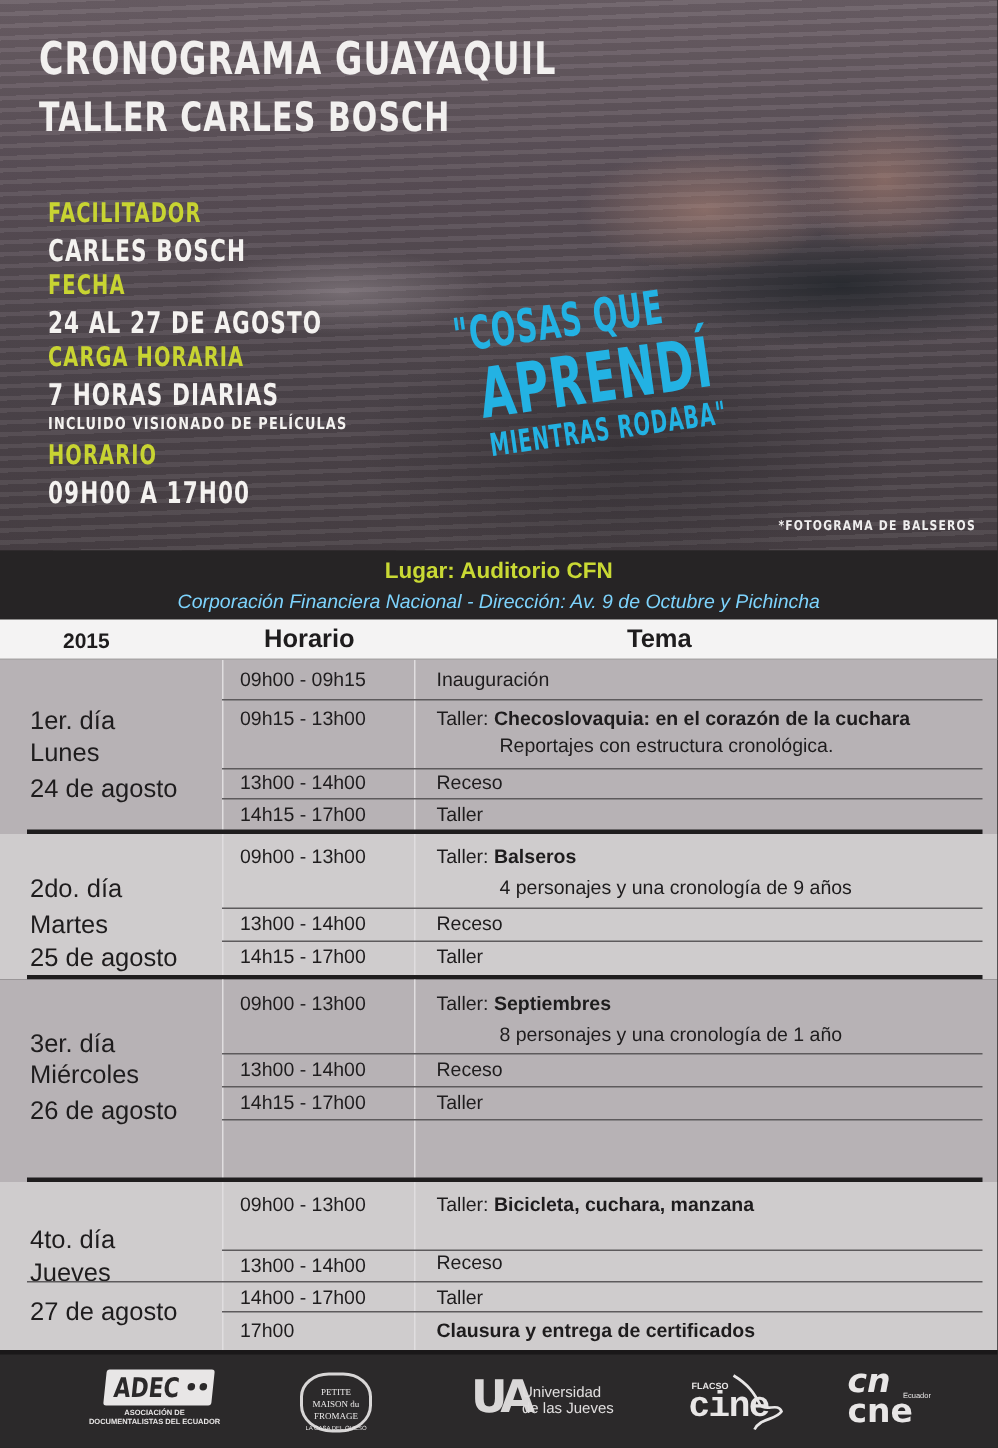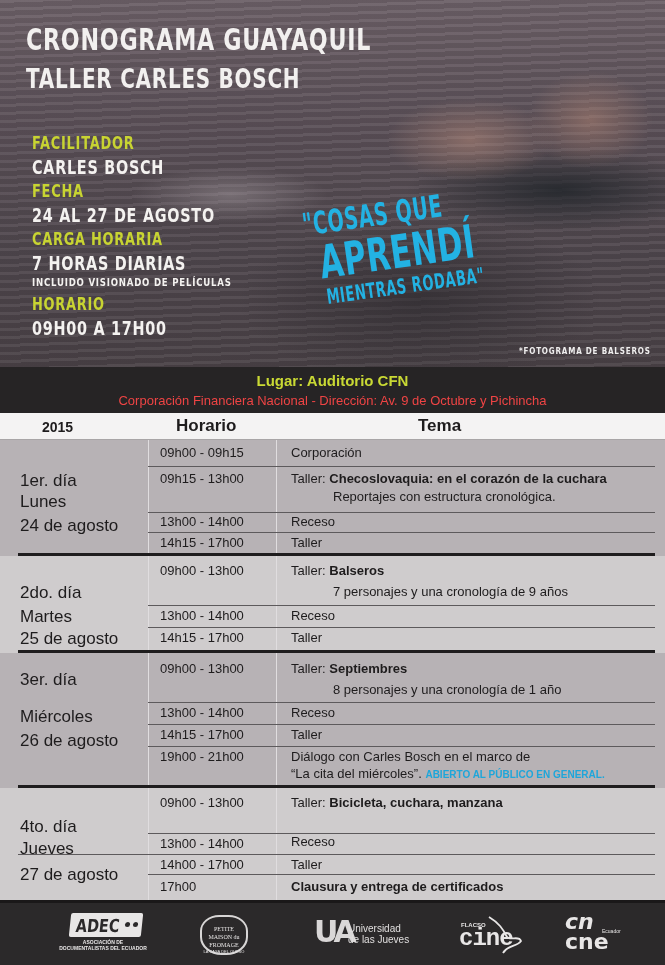--- a/index.html
+++ b/index.html
@@ -32,21 +32,21 @@
   .quote .q2 { font-size: 46px; transform: scaleX(0.66); display: block; line-height: 46px; margin-left: 12px; }
   .quote .q3 { font-size: 21px; transform: scaleX(0.62); display: block; line-height: 24px; margin-left: 14px; }
 
   .award { position: absolute; right: 14px; top: 210px; text-align: right; color: #a5c83a; }
   .award .line { display: block; font-size: 16px; line-height: 20px; transform: scaleX(0.7); transform-origin: right top; }
   .caption { position: absolute; right: 14px; top: 346px; color: #efeeee; font-size: 9px; transform: scaleX(0.8); transform-origin: right top; }
 
   
   .venue { position: absolute; left: 0; top: 367px; width: 665px; height: 46px; background: #262425; text-align: center; }
   .venue .v1 { color: #c9d934; font-weight: bold; font-size: 15px; line-height: 16px; padding-top: 6px; }
-  .venue .v2 { color: #ef4444; font-size: 13px; line-height: 18px; padding-top: 3px; }
+  .venue .v2 { color: #7dd3fc; font-size: 13px; line-height: 18px; padding-top: 3px; font-style: italic; }
 
   
   .thead { position: absolute; left: 0; top: 413px; width: 665px; height: 27px; background: #f4f3f3; border-bottom: 1px solid #a8a5a6; }
   .thead span { position: absolute; top: 3px; font-weight: bold; color: #1e1c1d; }
   .th-year { left: 42px; font-size: 14px; top: 6px !important; }
   .th-hor { left: 176px; font-size: 17px; }
   .th-tema { left: 418px; font-size: 17px; }
 
   
   .day { position: absolute; left: 0; width: 665px; }
@@ -110,21 +110,21 @@
 
 <section class="day dark" style="top:440px;height:116px;">
   <div class="vline" style="left:148px"></div>
     <div class="vline" style="left:276px"></div>
   <div class="dayname" style="top:30px">1er. día</div>
   <div class="dayname" style="top:51px">Lunes</div>
   <div class="dayname" style="top:75px">24 de agosto</div>
 
   <div class="row" style="top:0;height:26px">
     <span class="time">09h00 - 09h15</span>
-    <span class="topic">Corporación</span>
+    <span class="topic">Inauguración</span>
   </div>
   <div class="rline" style="top:26px"></div>
   <div class="row" style="top:26px;height:46px">
     <span class="time">09h15 - 13h00</span>
     <span class="topic"><span>Taller: </span><b>Checoslovaquia: en el corazón de la cuchara</b></span>
     <span class="topic2">Reportajes con estructura cronológica.</span>
   </div>
   <div class="dline" style="top:72px;left:148px"></div>
   <div class="row" style="top:72px;height:20px">
     <span class="time" style="top:2px">13h00 - 14h00</span>
@@ -141,63 +141,58 @@
 <section class="day light" style="top:556px;height:97px;">
   <div class="vline" style="left:148px"></div>
     <div class="vline" style="left:276px"></div>
   <div class="dayname" style="top:26px">2do. día</div>
   <div class="dayname" style="top:50px">Martes</div>
   <div class="dayname" style="top:72px">25 de agosto</div>
 
   <div class="row" style="top:0;height:48px">
     <span class="time" style="top:7px">09h00 - 13h00</span>
     <span class="topic" style="top:7px"><span>Taller: </span><b>Balseros</b></span>
-    <span class="topic2" style="top:28px">7 personajes y una cronología de 9 años</span>
+    <span class="topic2" style="top:28px">4 personajes y una cronología de 9 años</span>
   </div>
   <div class="rline" style="top:49px"></div>
   <div class="row" style="top:49px;height:22px">
     <span class="time" style="top:3px">13h00 - 14h00</span>
     <span class="topic" style="top:3px">Receso</span>
   </div>
   <div class="rline" style="top:71px"></div>
   <div class="row" style="top:71px;height:24px">
     <span class="time" style="top:3px">14h15 - 17h00</span>
     <span class="topic" style="top:3px">Taller</span>
   </div>
   <div class="sep"></div>
 </section>
 
 <section class="day dark" style="top:653px;height:135px;">
   <div class="vline" style="left:148px"></div>
     <div class="vline" style="left:276px"></div>
-  <div class="dayname" style="top:16px">3er. día</div>
+  <div class="dayname" style="top:32px">3er. día</div>
   <div class="dayname" style="top:53px">Miércoles</div>
   <div class="dayname" style="top:77px">26 de agosto</div>
 
   <div class="row" style="top:0;height:48px">
     <span class="time" style="top:8px">09h00 - 13h00</span>
     <span class="topic" style="top:8px"><span>Taller: </span><b>Septiembres</b></span>
     <span class="topic2" style="top:29px">8 personajes y una cronología de 1 año</span>
   </div>
   <div class="rline" style="top:49px"></div>
   <div class="row" style="top:49px;height:22px">
     <span class="time" style="top:3px">13h00 - 14h00</span>
     <span class="topic" style="top:3px">Receso</span>
   </div>
   <div class="rline" style="top:71px"></div>
   <div class="row" style="top:71px;height:22px">
     <span class="time" style="top:3px">14h15 - 17h00</span>
     <span class="topic" style="top:3px">Taller</span>
   </div>
   <div class="rline" style="top:93px"></div>
-  <div class="row" style="top:93px;height:40px">
-    <span class="time" style="top:3px">19h00 - 21h00</span>
-    <span class="topic" style="top:3px">Diálogo con Carles Bosch en el marco de</span>
-    <span class="topic2b"><span>“La cita del miércoles”.</span> <span class="hl">ABIERTO AL PÚBLICO EN GENERAL.</span></span>
-  </div>
   <div class="sep"></div>
 </section>
 
 <section class="day light" style="top:788px;height:112px;">
   <div class="vline" style="left:148px"></div>
     <div class="vline" style="left:276px"></div>
   <div class="dayname" style="top:28px">4to. día</div>
   <div class="dayname" style="top:50px">Jueves</div>
   <div class="dayname" style="top:76px">27 de agosto</div>
 

